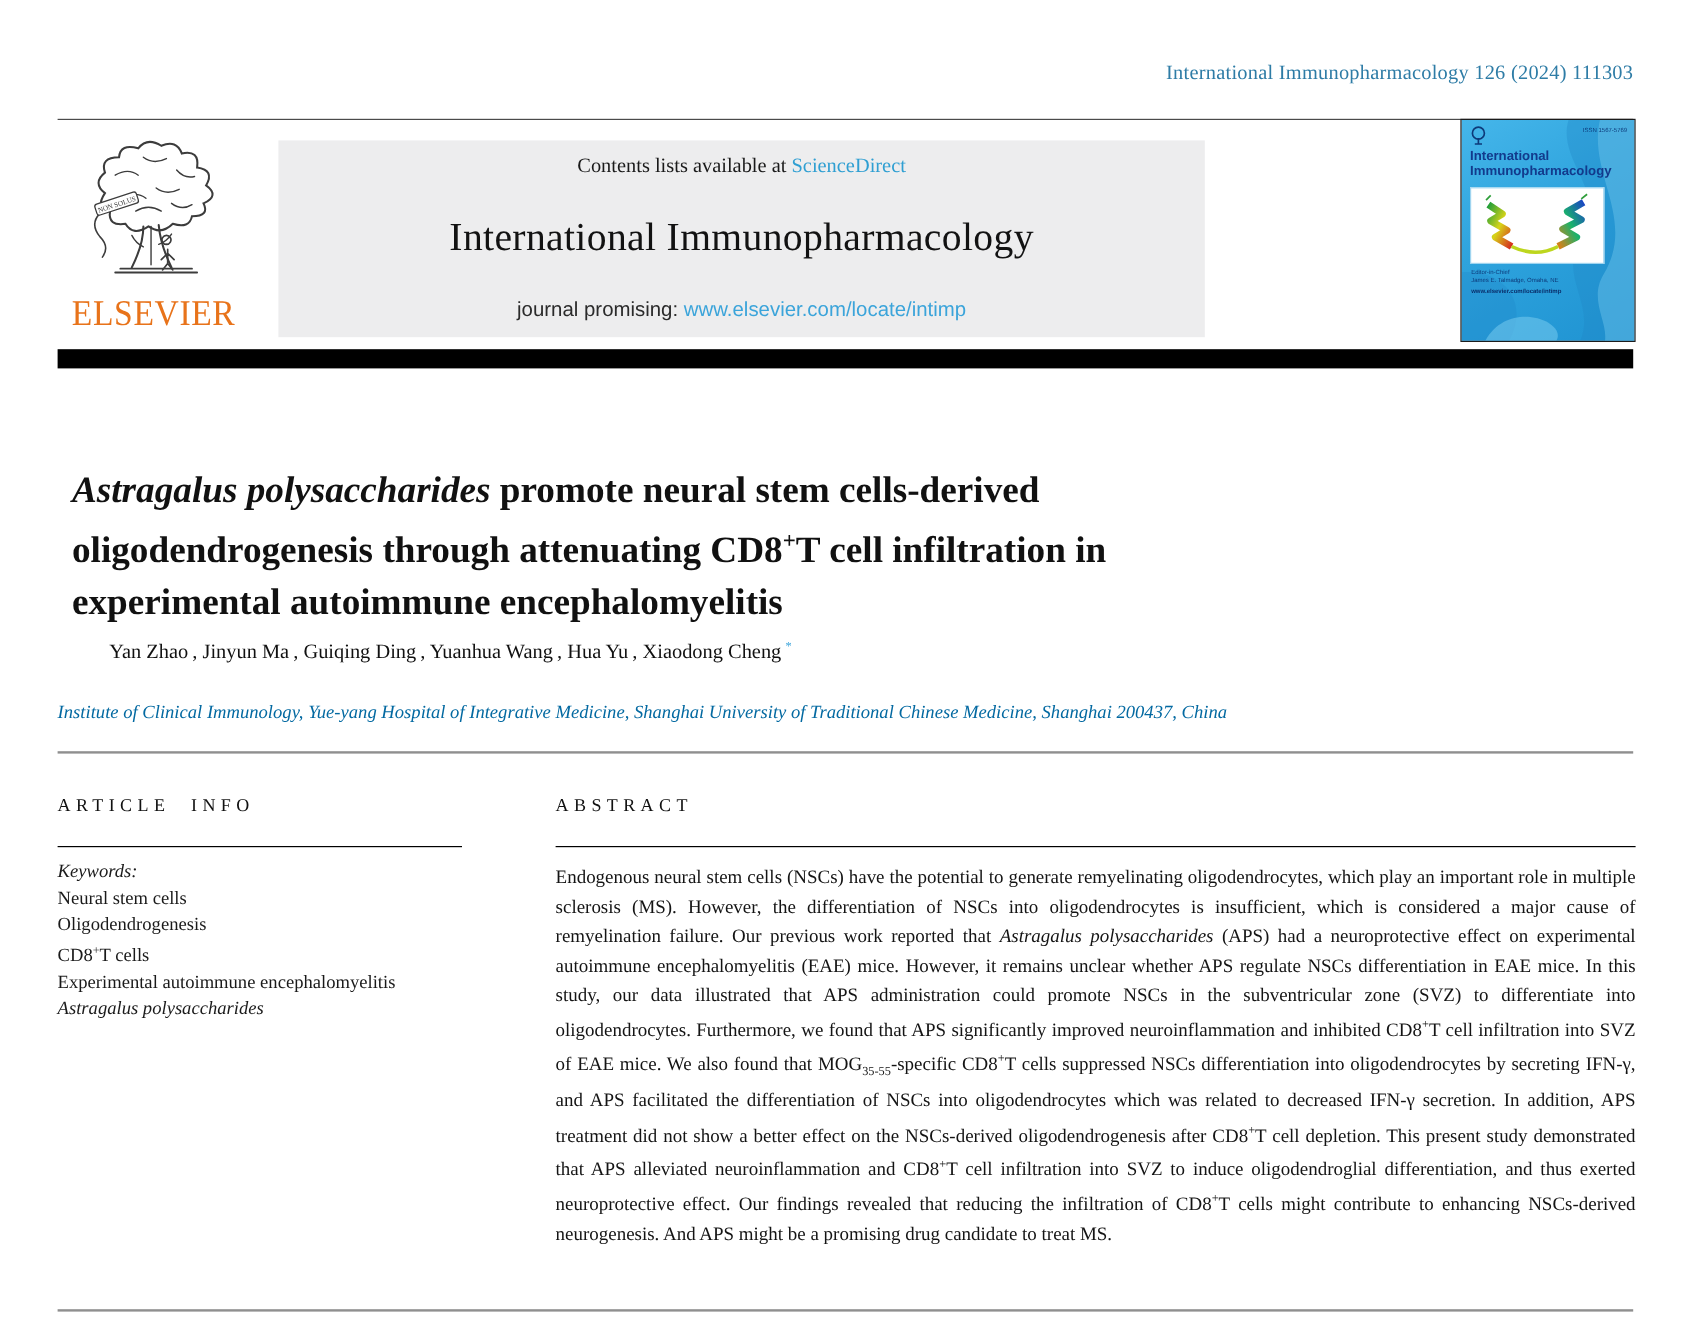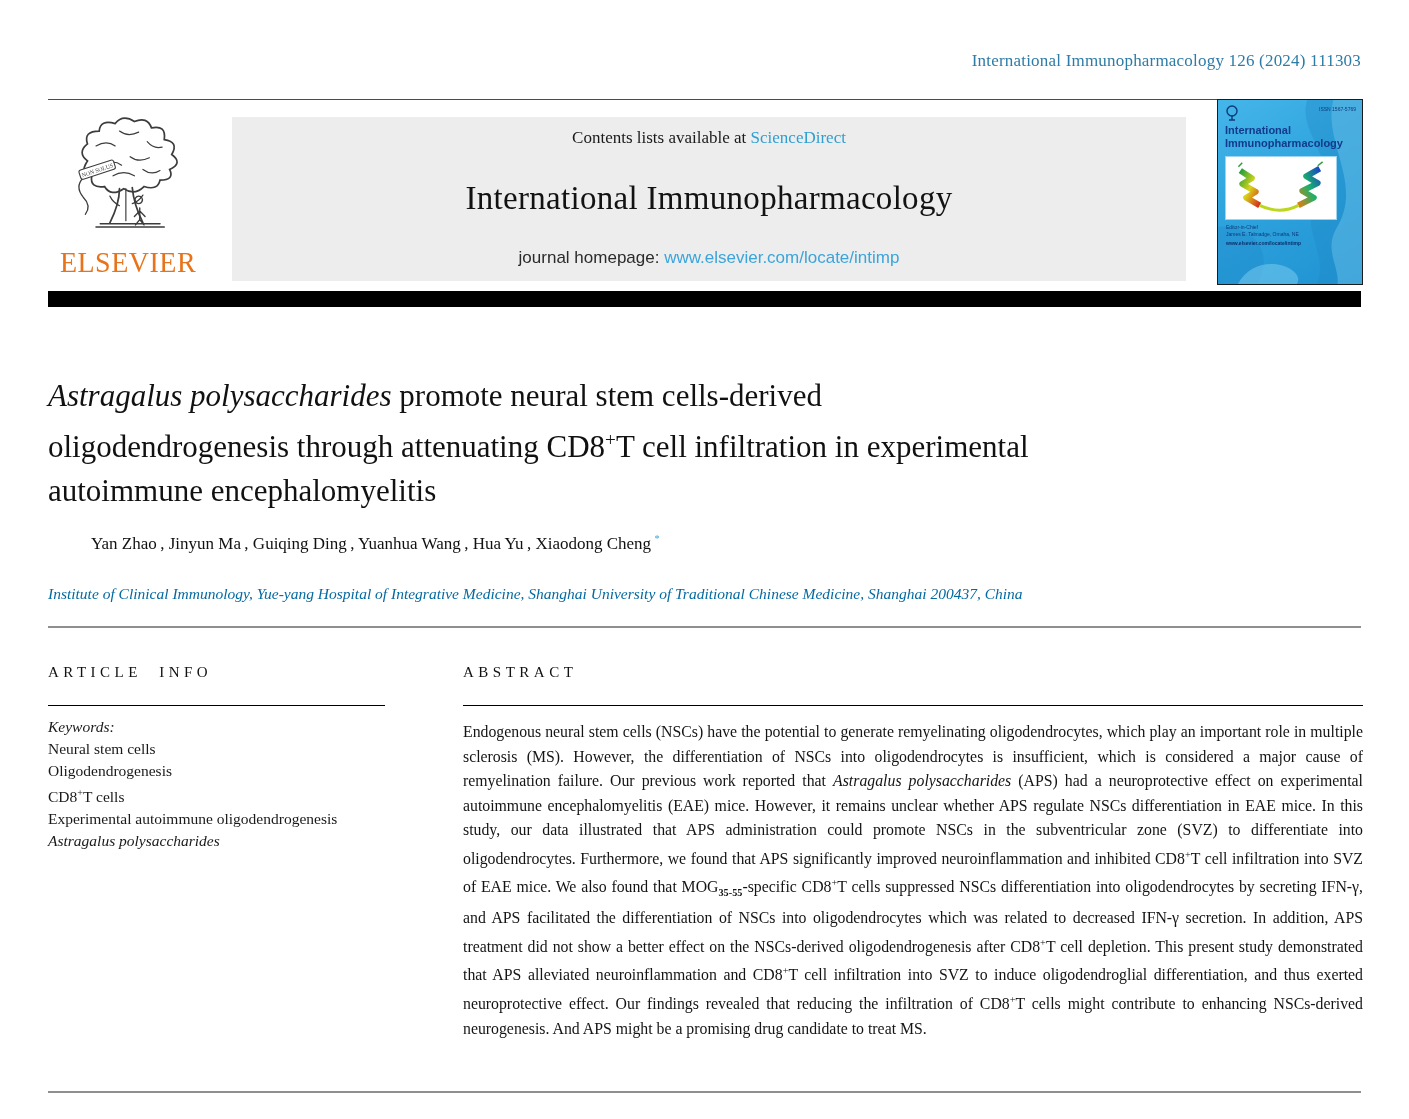--- a/index.html
+++ b/index.html
@@ -12,21 +12,21 @@
             font-size:17px;color:#2e7ca6;letter-spacing:.2px;}
 
   .rule-top{position:absolute;top:99px;left:0;width:100%;height:1px;background:#4a4a4a;}
 
   
   .logo-wrap{position:absolute;left:0;top:112px;width:160px;height:176px;text-align:center;}
   .logo-tree{width:128px;height:132px;display:block;margin:0 auto;}
   .logo-name{font-size:28px;color:#e8731a;letter-spacing:.5px;margin-top:2px;
              font-family:"Liberation Serif",serif;transform:scaleY(1.08);}
 
-  .masthead{position:absolute;left:184px;top:117px;width:954px;height:164px;background:#ededee;
+  .masthead{position:absolute;left:184px;top:117px;width:772px;height:164px;background:#ededee;
             display:flex;flex-direction:column;justify-content:space-between;
             text-align:center;padding:11px 0 13px 0;box-sizing:border-box;}
   .mh-contents{font-size:17px;color:#1a1a1a;}
   .mh-contents a{color:#2f9fd2;text-decoration:none;}
   .mh-title{font-size:33px;color:#121212;letter-spacing:.3px;}
   .mh-home{font-family:"Liberation Sans",sans-serif;font-size:17px;color:#2b2b2b;}
   .mh-home a{color:#3ba4da;text-decoration:none;}
 
   
   .cover{position:absolute;left:1169px;top:99px;width:146px;height:186px;
@@ -61,21 +61,21 @@
   
   .col-left{position:absolute;left:0;top:664px;width:337px;}
   .col-right{position:absolute;left:415px;top:664px;width:900px;}
   .sec-head{font-size:15px;color:#111;letter-spacing:4.5px;word-spacing:9px;}
   .sec-rule{height:0;border:none;border-top:1.6px solid #000;margin:24px 0 10px 0;}
   .kw-label{font-size:15.5px;font-style:italic;line-height:22px;}
   .kw-line{font-size:15.5px;line-height:22px;}
   .kw-line sup{font-size:65%;}
   .abs-body{font-size:15.8px;line-height:24.5px;text-align:justify;color:#141414;margin-top:14px;}
   .abs-body sup{font-size:65%;}
-  .abs-body sub{font-size:65%;font-weight:bold;}
+  .abs-body sub{font-size:65%;}
   i{font-style:italic;}
 </style>
 </head>
 <body>
 
 <div class="content">
 
   <div class="citation">International Immunopharmacology 126 (2024) 111303</div>
 
   <div class="rule-top"></div>
@@ -99,21 +99,21 @@
     </svg>
     <div class="logo-name">ELSEVIER</div>
   </div>
 
   <div class="masthead">
     <div class="mh-contents">
       <span>Contents lists available at </span><a href="#">ScienceDirect</a>
     </div>
     <div class="mh-title">International Immunopharmacology</div>
     <div class="mh-home">
-      <span>journal homepage: </span><a href="#">www.elsevier.com/locate/intimp</a>
+      <span>journal promising: </span><a href="#">www.elsevier.com/locate/intimp</a>
     </div>
   </div>
 
   <div class="cover">
     <svg class="bgrib" viewBox="0 0 146 186" preserveAspectRatio="none">
       <path d="M95,-10 C70,30 130,60 100,100 C80,135 120,160 95,195 L150,195 L150,-10 Z" fill="#1f86c6" opacity="0.35"></path>
       <path d="M120,-10 C100,40 150,80 120,130 C105,155 130,175 118,195 L150,195 L150,-10 Z" fill="#6fc6ec" opacity="0.45"></path>
       <path d="M-10,130 C30,120 60,150 40,186 L-10,186 Z" fill="#1f86c6" opacity="0.3"></path>
       <path d="M20,186 C40,150 90,170 80,186 Z" fill="#7ed0f2" opacity="0.5"></path>
     </svg>
@@ -145,36 +145,36 @@
     </div>
     <div class="c-ed">
       <span>Editor-in-Chief</span><br>
       <span>James E. Talmadge, Omaha, NE</span>
     </div>
     <div class="c-url">www.elsevier.com/locate/intimp</div>
   </div>
 
   <div class="black-bar"></div>
 
-  <h1 class="a-title" style="margin:0;font-weight:normal;"><i>Astragalus polysaccharides</i><span> promote neural stem cells-derived oligodendrogenesis through attenuating CD8</span><sup>+</sup><span>T cell infiltration in experimental autoimmune encephalomyelitis</span></h1>
+  <h1 class="a-title" style="margin:12px;font-weight:bold;"><i>Astragalus polysaccharides</i><span> promote neural stem cells-derived oligodendrogenesis through attenuating CD8</span><sup>+</sup><span>T cell infiltration in experimental autoimmune encephalomyelitis</span></h1>
 
   <div class="a-authors"><span>Yan Zhao , Jinyun Ma , Guiqing Ding , Yuanhua Wang , Hua Yu , Xiaodong Cheng </span><sup class="sup-blue">*</sup></div>
 
   <div class="a-affil">Institute of Clinical Immunology, Yue-yang Hospital of Integrative Medicine, Shanghai University of Traditional Chinese Medicine, Shanghai 200437, China</div>
 
   <div class="rule-mid"></div>
 
   <div class="col-left">
     <div class="sec-head">ARTICLE INFO</div>
     <hr class="sec-rule">
     <div class="kw-label">Keywords:</div>
     <div class="kw-line"><span>Neural stem cells</span></div>
     <div class="kw-line"><span>Oligodendrogenesis</span></div>
     <div class="kw-line"><span>CD8</span><sup>+</sup><span>T cells</span></div>
-    <div class="kw-line"><span>Experimental autoimmune oligodendrogenesis</span></div>
+    <div class="kw-line"><span>Experimental autoimmune encephalomyelitis</span></div>
     <div class="kw-line"><i>Astragalus polysaccharides</i></div>
   </div>
 
   <div class="col-right">
     <div class="sec-head">ABSTRACT</div>
     <hr class="sec-rule">
     <div class="abs-body"><span>Endogenous neural stem cells (NSCs) have the potential to generate remyelinating oligodendrocytes, which play an important role in multiple sclerosis (MS). However, the differentiation of NSCs into oligodendrocytes is insufficient, which is considered a major cause of remyelination failure. Our previous work reported that </span><i>Astragalus polysaccharides</i><span> (APS) had a neuroprotective effect on experimental autoimmune encephalomyelitis (EAE) mice. However, it remains unclear whether APS regulate NSCs differentiation in EAE mice. In this study, our data illustrated that APS administration could promote NSCs in the subventricular zone (SVZ) to differentiate into oligodendrocytes. Furthermore, we found that APS significantly improved neuroinflammation and inhibited CD8</span><sup>+</sup><span>T cell infiltration into SVZ of EAE mice. We also found that MOG</span><sub>35-55</sub><span>-specific CD8</span><sup>+</sup><span>T cells suppressed NSCs differentiation into oligodendrocytes by secreting IFN-γ, and APS facilitated the differentiation of NSCs into oligodendrocytes which was related to decreased IFN-γ secretion. In addition, APS treatment did not show a better effect on the NSCs-derived oligodendrogenesis after CD8</span><sup>+</sup><span>T cell depletion. This present study demonstrated that APS alleviated neuroinflammation and CD8</span><sup>+</sup><span>T cell infiltration into SVZ to induce oligodendroglial differentiation, and thus exerted neuroprotective effect. Our findings revealed that reducing the infiltration of CD8</span><sup>+</sup><span>T cells might contribute to enhancing NSCs-derived neurogenesis. And APS might be a promising drug candidate to treat MS.</span></div>
   </div>
 
   <div class="rule-bottom"></div>

